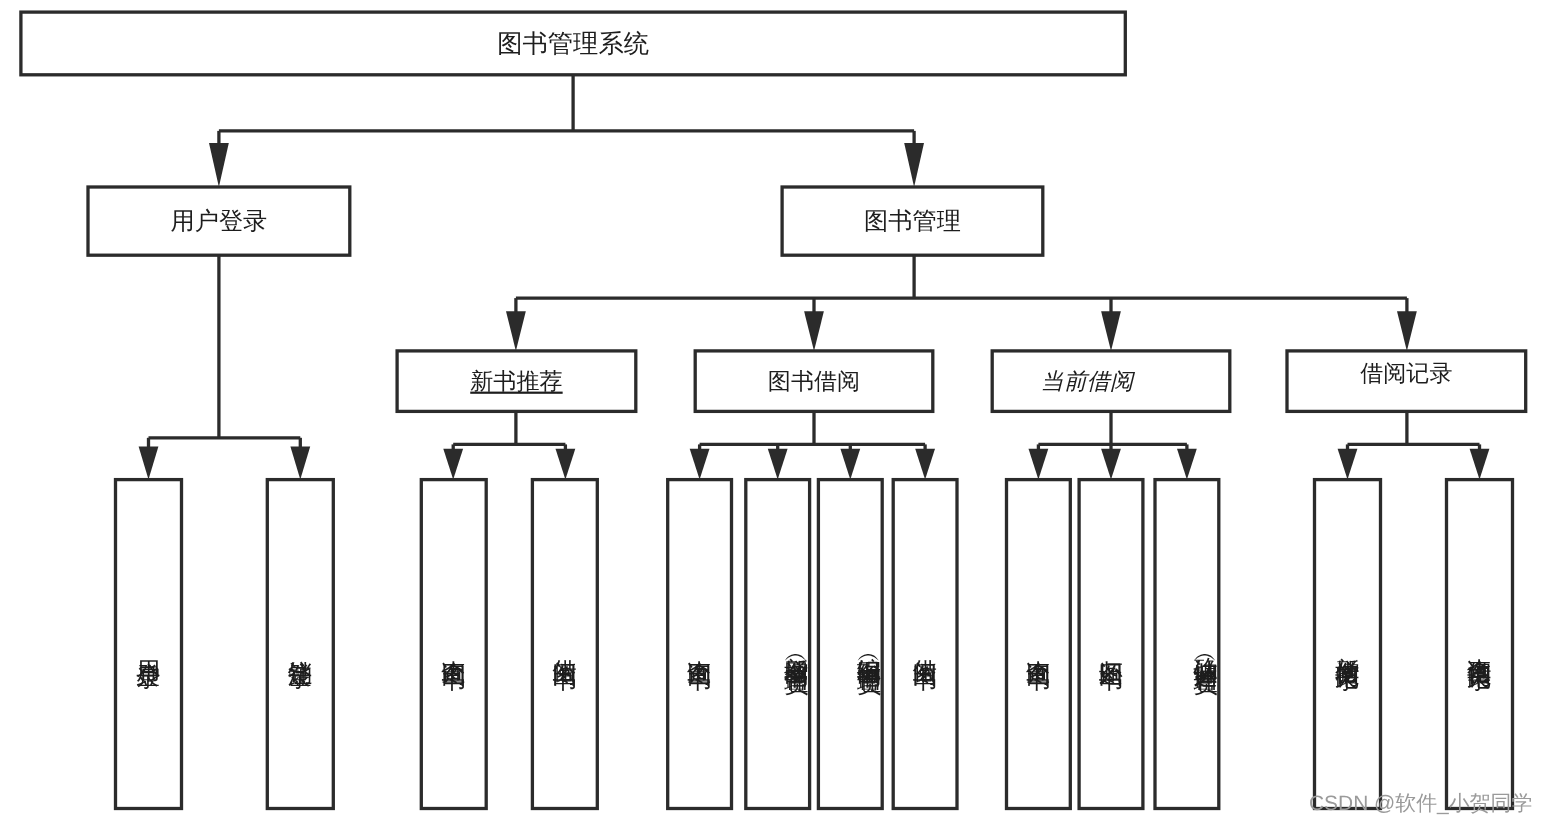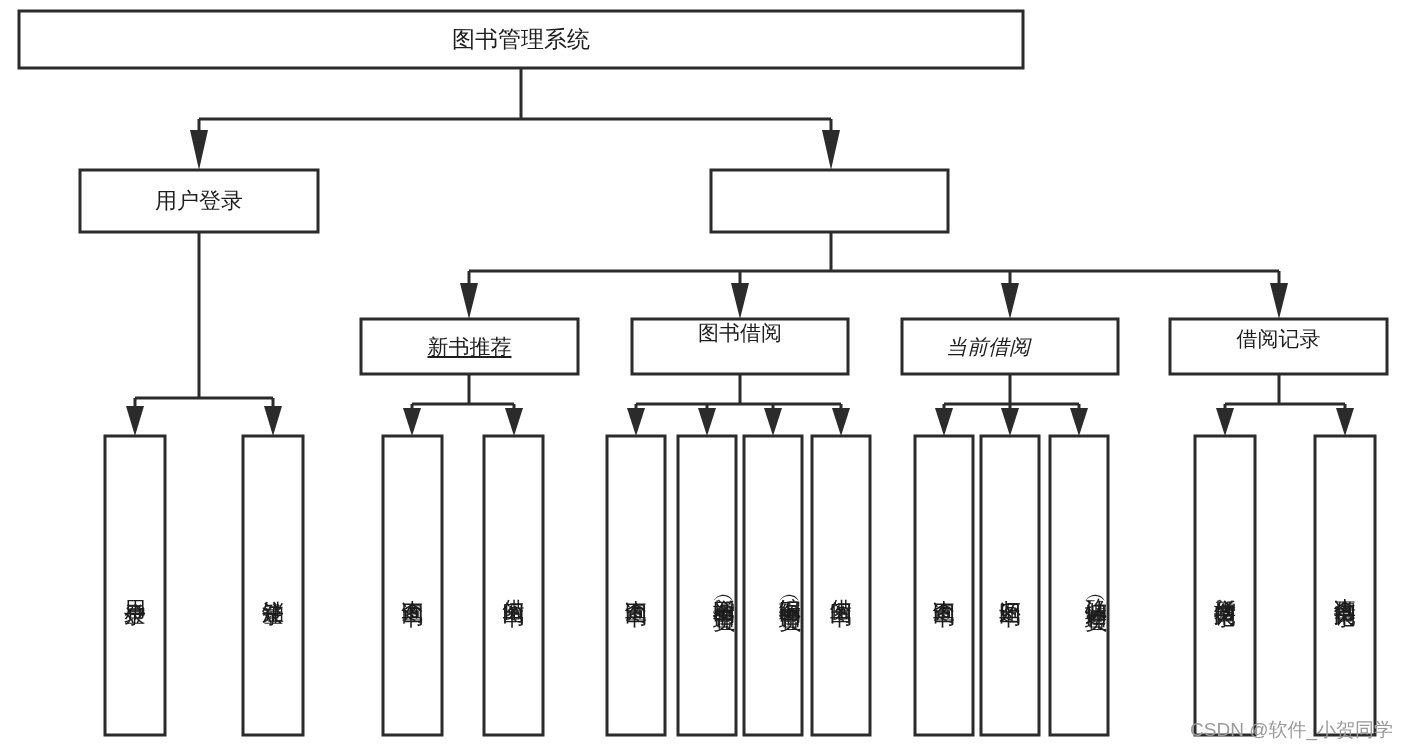--- a/index.html
+++ b/index.html
@@ -169,23 +169,24 @@
     <rect class="node-rect" x="981" y="436" width="58" height="299"></rect>
     <rect class="node-rect" x="1050" y="436" width="58" height="299"></rect>
 
     <rect class="node-rect" x="1195" y="436" width="60" height="299"></rect>
     <rect class="node-rect" x="1315" y="436" width="60" height="299"></rect>
   </svg>
 
   <div class="hlabel" style="left:19px; top:11px; width:1004px; height:57px; font-size:23px;">图书管理系统</div>
 
   <div class="hlabel" style="left:80px; top:170px; width:238px; height:62px; font-size:22px;">用户登录</div>
+  <div class="hlabel" style="left:711px; top:170px; width:237px; height:62px; font-size:22px;">图书管理</div>
 
   <div class="hlabel" style="left:361px; top:319px; width:217px; height:55px; font-size:21px;text-decoration:underline;">新书推荐</div>
-  <div class="hlabel" style="left:632px; top:305px; width:216px; height:55px; font-size:21px;">图书借阅</div>
+  <div class="hlabel" style="left:632px; top:319px; width:216px; height:55px; font-size:21px;">图书借阅</div>
   <div class="hlabel" style="left:902px; top:319px; width:172px; height:55px; font-size:21px;font-style:italic;">当前借阅</div>
   <div class="hlabel" style="left:1170px; top:319px; width:217px; height:40px; font-size:21px;">借阅记录</div>
 
   <div class="vlabel" style="left:105px; top:436px; width:60px; height:299px;">用户登录</div>
   <div class="vlabel" style="left:243px; top:436px; width:60px; height:299px;">注销登录</div>
 
   <div class="vlabel" style="left:383px; top:436px; width:59px; height:299px;">查询图书</div>
   <div class="vlabel" style="left:484px; top:436px; width:59px; height:299px;">借阅图书</div>
 
   <div class="vlabel" style="left:607px; top:436px; width:58px; height:299px;">查询图书</div>

